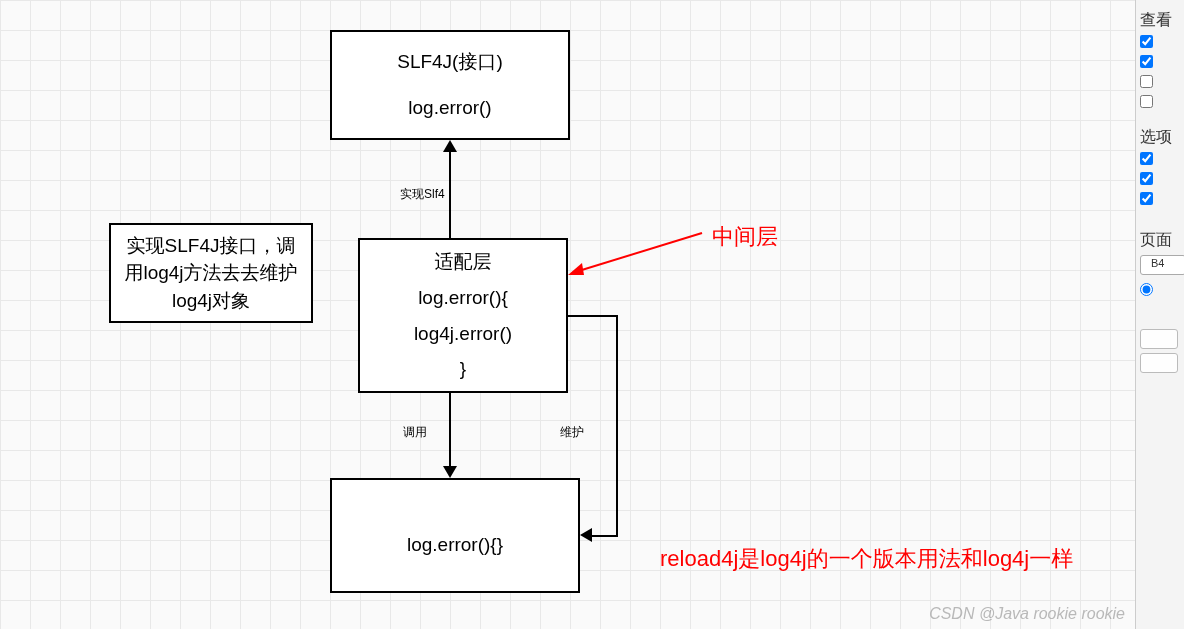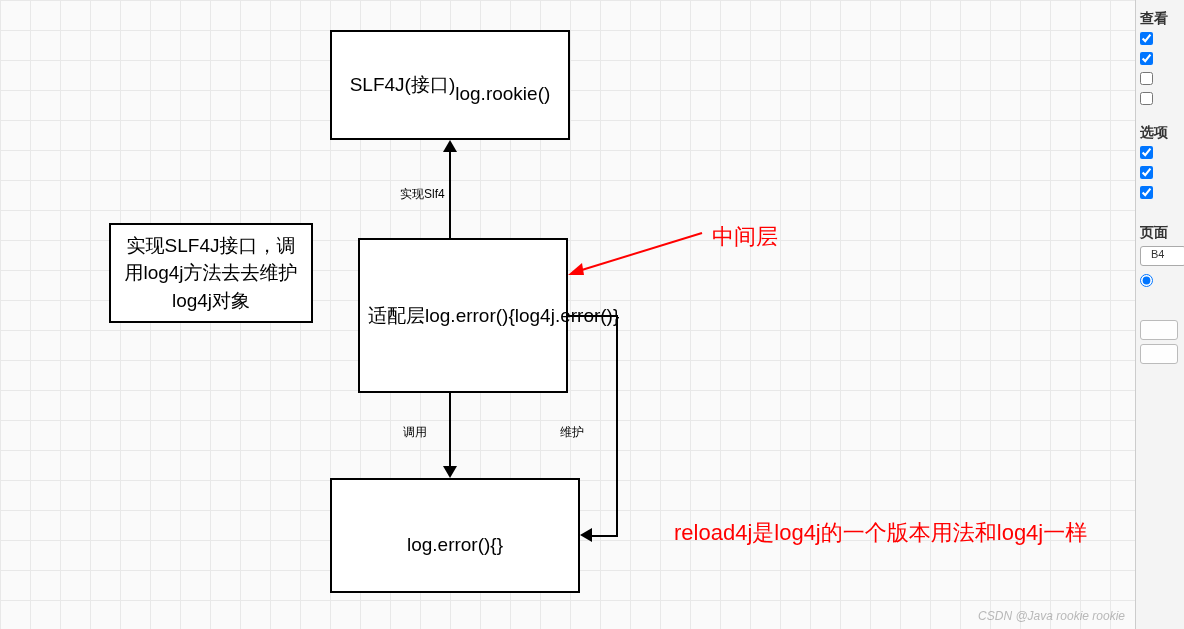--- a/index.html
+++ b/index.html
@@ -18,21 +18,21 @@
       background-image:
         linear-gradient(to right, #e8e8e8 1px, transparent 1px),
         linear-gradient(to bottom, #e8e8e8 1px, transparent 1px);
       background-size: 30px 30px;
     }
     .box {
       position: absolute;
       background: #fff;
       border: 2px solid #000;
       display: flex;
-      flex-direction: row;
+      flex-direction: column;
       align-items: center;
       justify-content: center;
       text-align: center;
       font-size: 19px;
       line-height: 1.45;
       padding: 8px;
     }
     .box .t { white-space: pre; }
     .edge-label {
       position: absolute;
@@ -73,53 +73,53 @@
       position: absolute;
       right: 0; top: 0;
       width: 49px; height: 629px;
       background: #f4f4f4;
       border-left: 1px solid #ccc;
       padding: 6px 4px;
       font-size: 12px;
       color: #333;
       overflow: hidden;
     }
-    .sidebar .lbl { font-size: 14px; margin: 4px 0 2px; white-space: nowrap; font-weight: bold; }
+    .sidebar .lbl { font-size: 16px; margin: 4px 0 2px; white-space: nowrap; }
     .sidebar .cb { margin: 4px 0; }
     .sidebar .sel {
       width: 46px; height: 20px; border:1px solid #aaa; background:#fff;
       font-size:11px; padding:1px 10px; border-radius:3px; margin:2px 0;
       display:inline-block;
     }
     .sidebar .radio { margin: 6px 0; }
     .sidebar .btn {
       width:38px; height:20px; border:1px solid #bbb; background:#fefefe;
       border-radius:3px; margin:4px 0; display:block;
     }
     .watermark {
       position: absolute;
       right: 10px; bottom: 6px;
-      font-size: 12px;
+      font-size: 16px;
       color: rgba(120,120,120,0.5);
       font-style: italic;
       margin-left: 34px;
     }
     .red-arrow {
       position: absolute;
       pointer-events: none;
     }
   </style>
 </head>
 <body>
 
 <div class="canvas">
 
   <div class="box" style="left:330px; top:30px; width:240px; height:110px;">
     <span class="t">SLF4J(接口)</span>
-    <span class="t" style="margin-top:18px;">log.rookie()</span>
+    <span class="t" style="margin-top:18px;">log.error()</span>
   </div>
 
   <div class="box" style="left:109px; top:223px; width:204px; height:100px;">
     <span class="t" style="white-space:normal;">实现SLF4J接口，调用log4j方法去去维护log4j对象</span>
   </div>
 
   <div class="box" style="left:358px; top:238px; width:210px; height:155px;justify-content:space-between;">
     <span class="t">适配层</span>
     <span class="t">log.error(){</span>
     <span class="t">log4j.error()</span>
@@ -145,21 +145,21 @@
   <div class="edge-label" style="left:560px; top:424px;">维护</div>
 
   <div style="position:absolute; left:339px; top:270px; width:19px; border-top:2px solid transparent;"></div>
 
   <svg class="red-arrow" style="left:562px; top:225px; width:160px; height:60px;">
     <line x1="10" y1="48" x2="140" y2="8" stroke="#ff0000" stroke-width="2"></line>
     <polygon points="6,50 20,38 22,50" fill="#ff0000"></polygon>
   </svg>
   <div class="anno" style="left:712px; top:222px;">中间层</div>
 
-  <div class="anno" style="left:660px; top:518px;padding-left:14px;">reload4j是log4j的一个版本用法和log4j一样</div>
+  <div class="anno" style="left:660px; top:544px;">reload4j是log4j的一个版本用法和log4j一样</div>
 
   <div class="watermark">CSDN @Java rookie rookie</div>
 </div>
 
 <div class="sidebar">
   <div class="lbl">查看</div>
   <div class="cb"><input type="checkbox" checked="" style=""></div>
   <div class="cb"><input type="checkbox" checked="" style=""></div>
   <div class="cb"><input type="checkbox" style=""></div>
   <div class="cb"><input type="checkbox" style=""></div>

